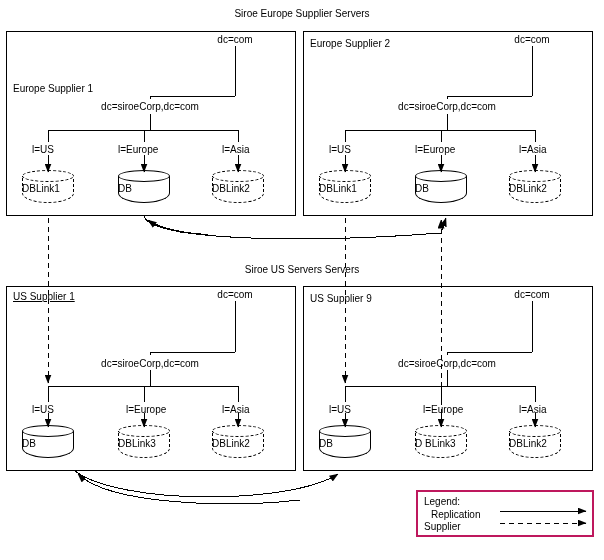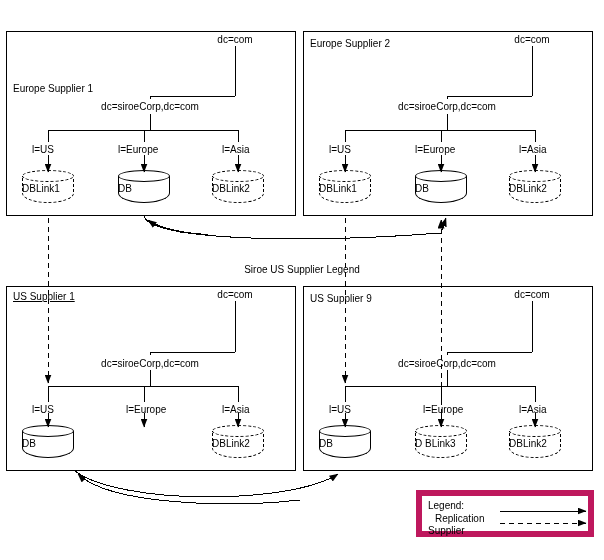--- a/index.html
+++ b/index.html
@@ -82,21 +82,21 @@
   .cyl .txt {
     position: absolute;
     left: 0;
     top: 13px;
     width: 52px;
     font-size: 10px;
     line-height: 11px;
   }
   .legend {
     position: absolute;
-    border: 6px solid #be185d;
+    border: 2px solid #be185d;
     box-sizing: border-box;
     text-align: right;
   }
   .legend .ltitle {
     position: absolute;
     left: 6px;
     top: 4px;
     font-size: 10px;
   }
   .legend .l1 {
@@ -110,21 +110,22 @@
     left: 6px;
     top: 29px;
     font-size: 10px;
   }
 </style>
 </head>
 <body>
 
 <div id="root">
 
-  <div class="center" style="left:0px; top:264px; width:604px;">Siroe US Supplier Legend</div>
+  <div class="center" style="left:0px; top:8px; width:604px;">Siroe Europe Supplier Servers</div>
+  <div class="center" style="left:0px; top:264px; width:604px;">Siroe US Servers Servers</div>
 
   <div class="box" style="left:6px; top:31px; width:290px; height:185px;"></div>
   <div class="box" style="left:303px; top:31px; width:290px; height:185px;"></div>
   <div class="box" style="left:6px; top:286px; width:290px; height:185px;"></div>
   <div class="box" style="left:303px; top:286px; width:290px; height:185px;"></div>
 
   <div class="lbl" style="left:13px; top:38px;margin-top:45px;">Europe Supplier 1</div>
   <div class="center" style="left:175px; top:34px; width:120px;">dc=com</div>
   <div class="center" style="left:60px; top:101px; width:180px;">dc=siroeCorp,dc=com</div>
 
@@ -177,20 +178,25 @@
   <div class="center" style="left:60px; top:358px; width:180px;">dc=siroeCorp,dc=com</div>
 
   <div class="lbl" style="left:32px; top:404px;">l=US</div>
   <div class="lbl" style="left:126px; top:404px;">l=Europe</div>
   <div class="lbl" style="left:222px; top:404px;">l=Asia</div>
 
   <div class="cyl" style="left:22px; top:425px;">
     <div class="body"></div>
     <div class="top"></div>
     <div class="txt">DB</div>
+  </div>
+  <div class="cyl dashed" style="left:118px; top:425px;">
+    <div class="body"></div>
+    <div class="top"></div>
+    <div class="txt">DBLink3</div>
   </div>
   <div class="cyl dashed" style="left:212px; top:425px;">
     <div class="body"></div>
     <div class="top"></div>
     <div class="txt">DBLink2</div>
   </div>
 
   <div class="lbl" style="left:310px; top:293px;">US Supplier 9</div>
   <div class="center" style="left:472px; top:289px; width:120px;">dc=com</div>
   <div class="center" style="left:357px; top:358px; width:180px;">dc=siroeCorp,dc=com</div>

